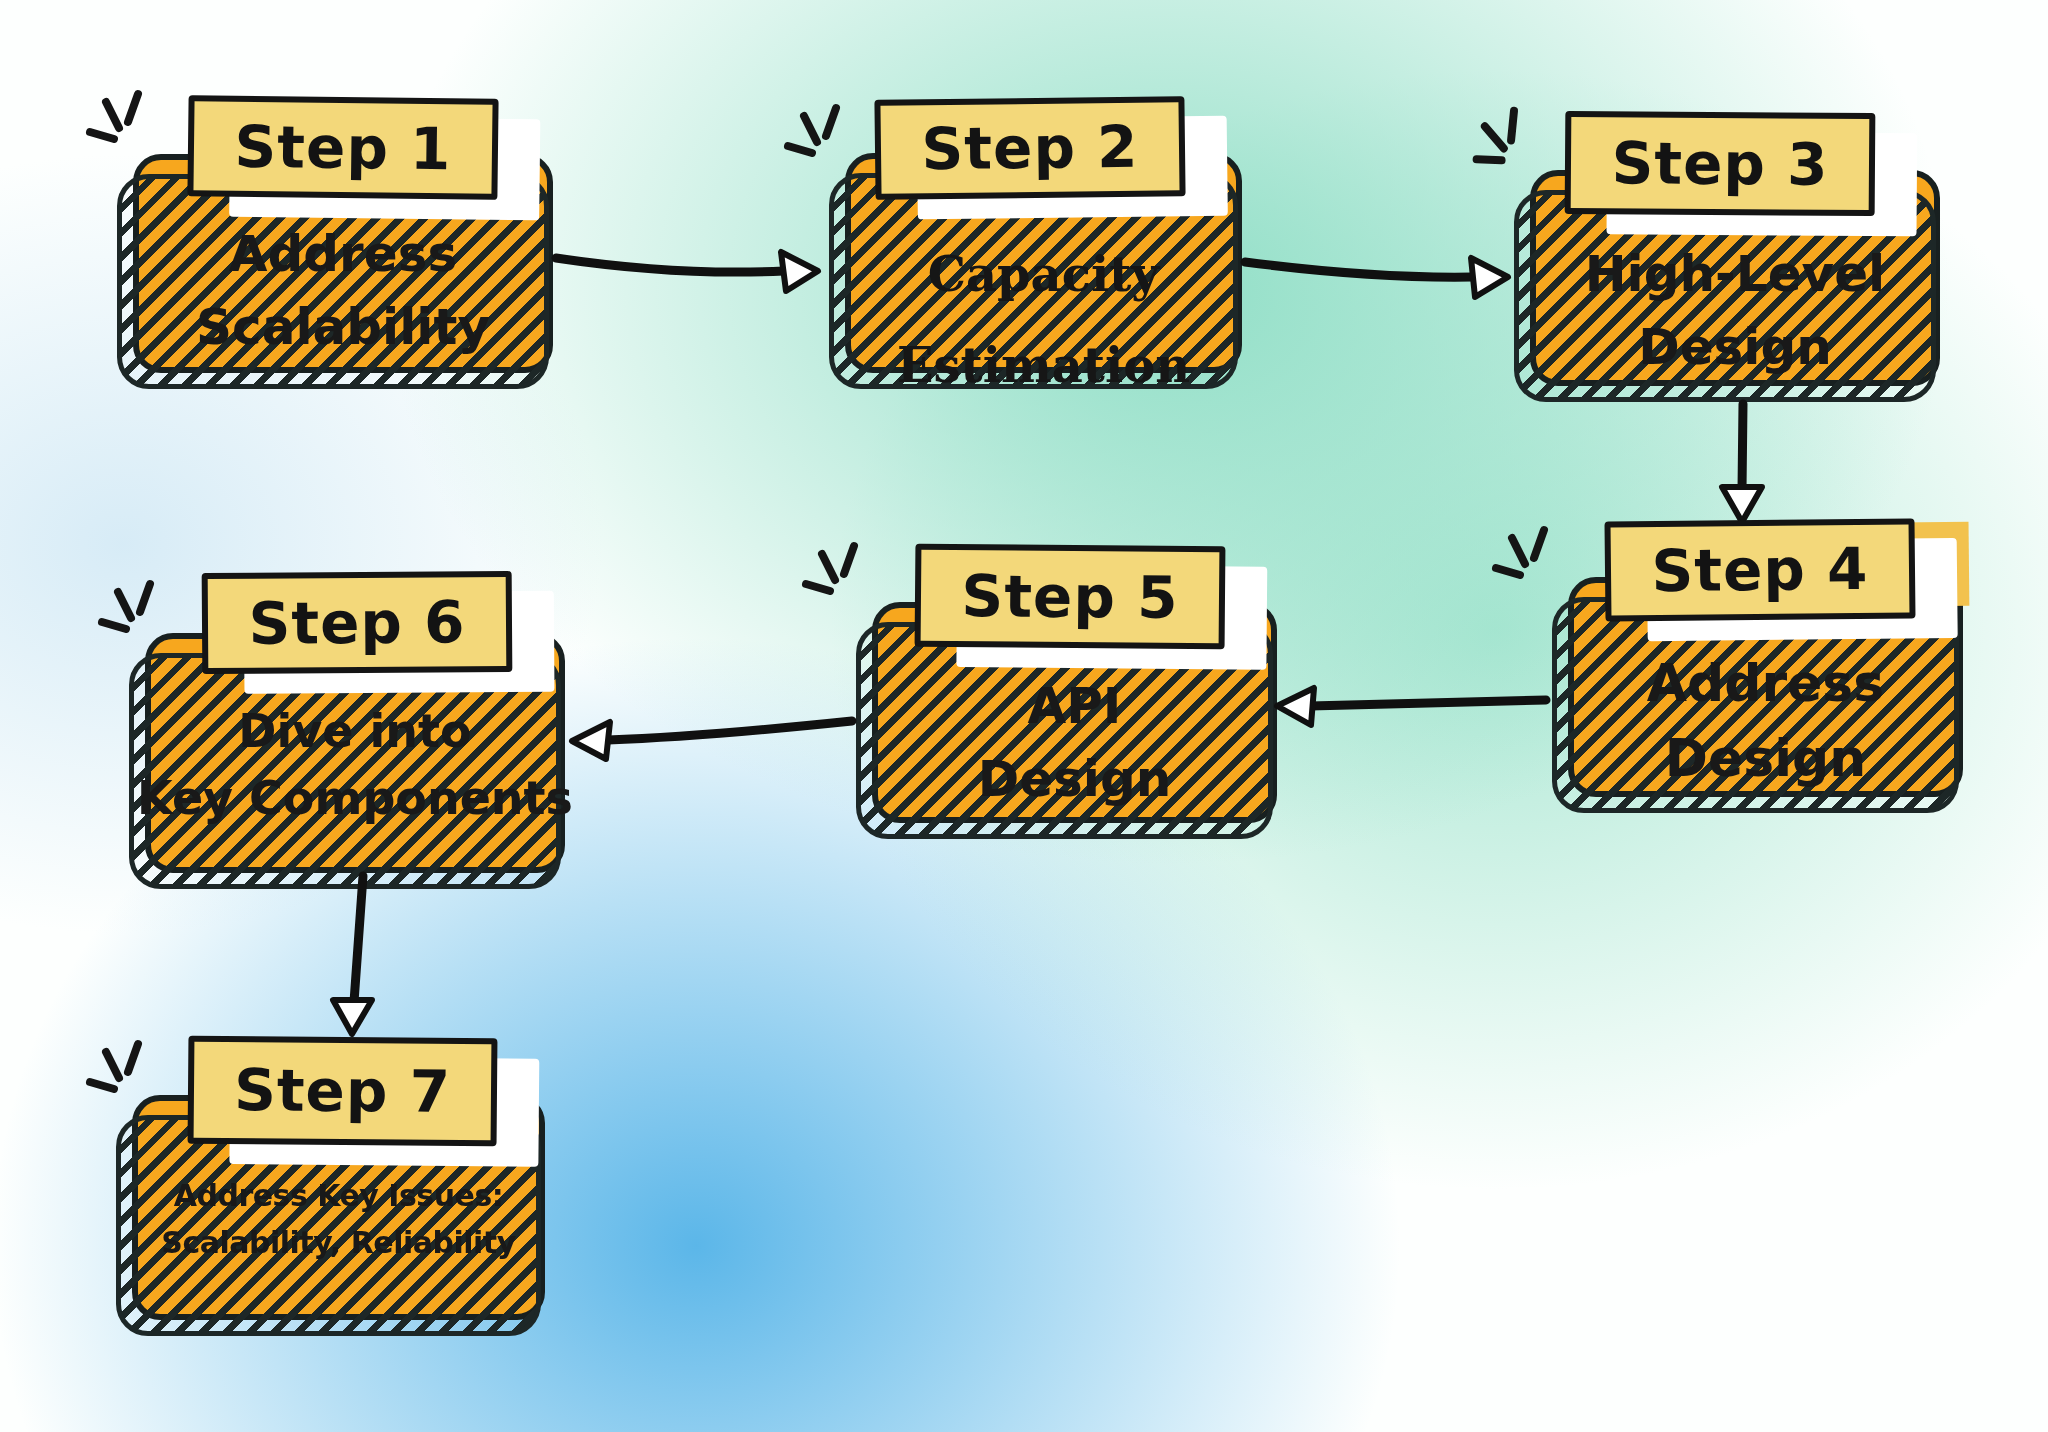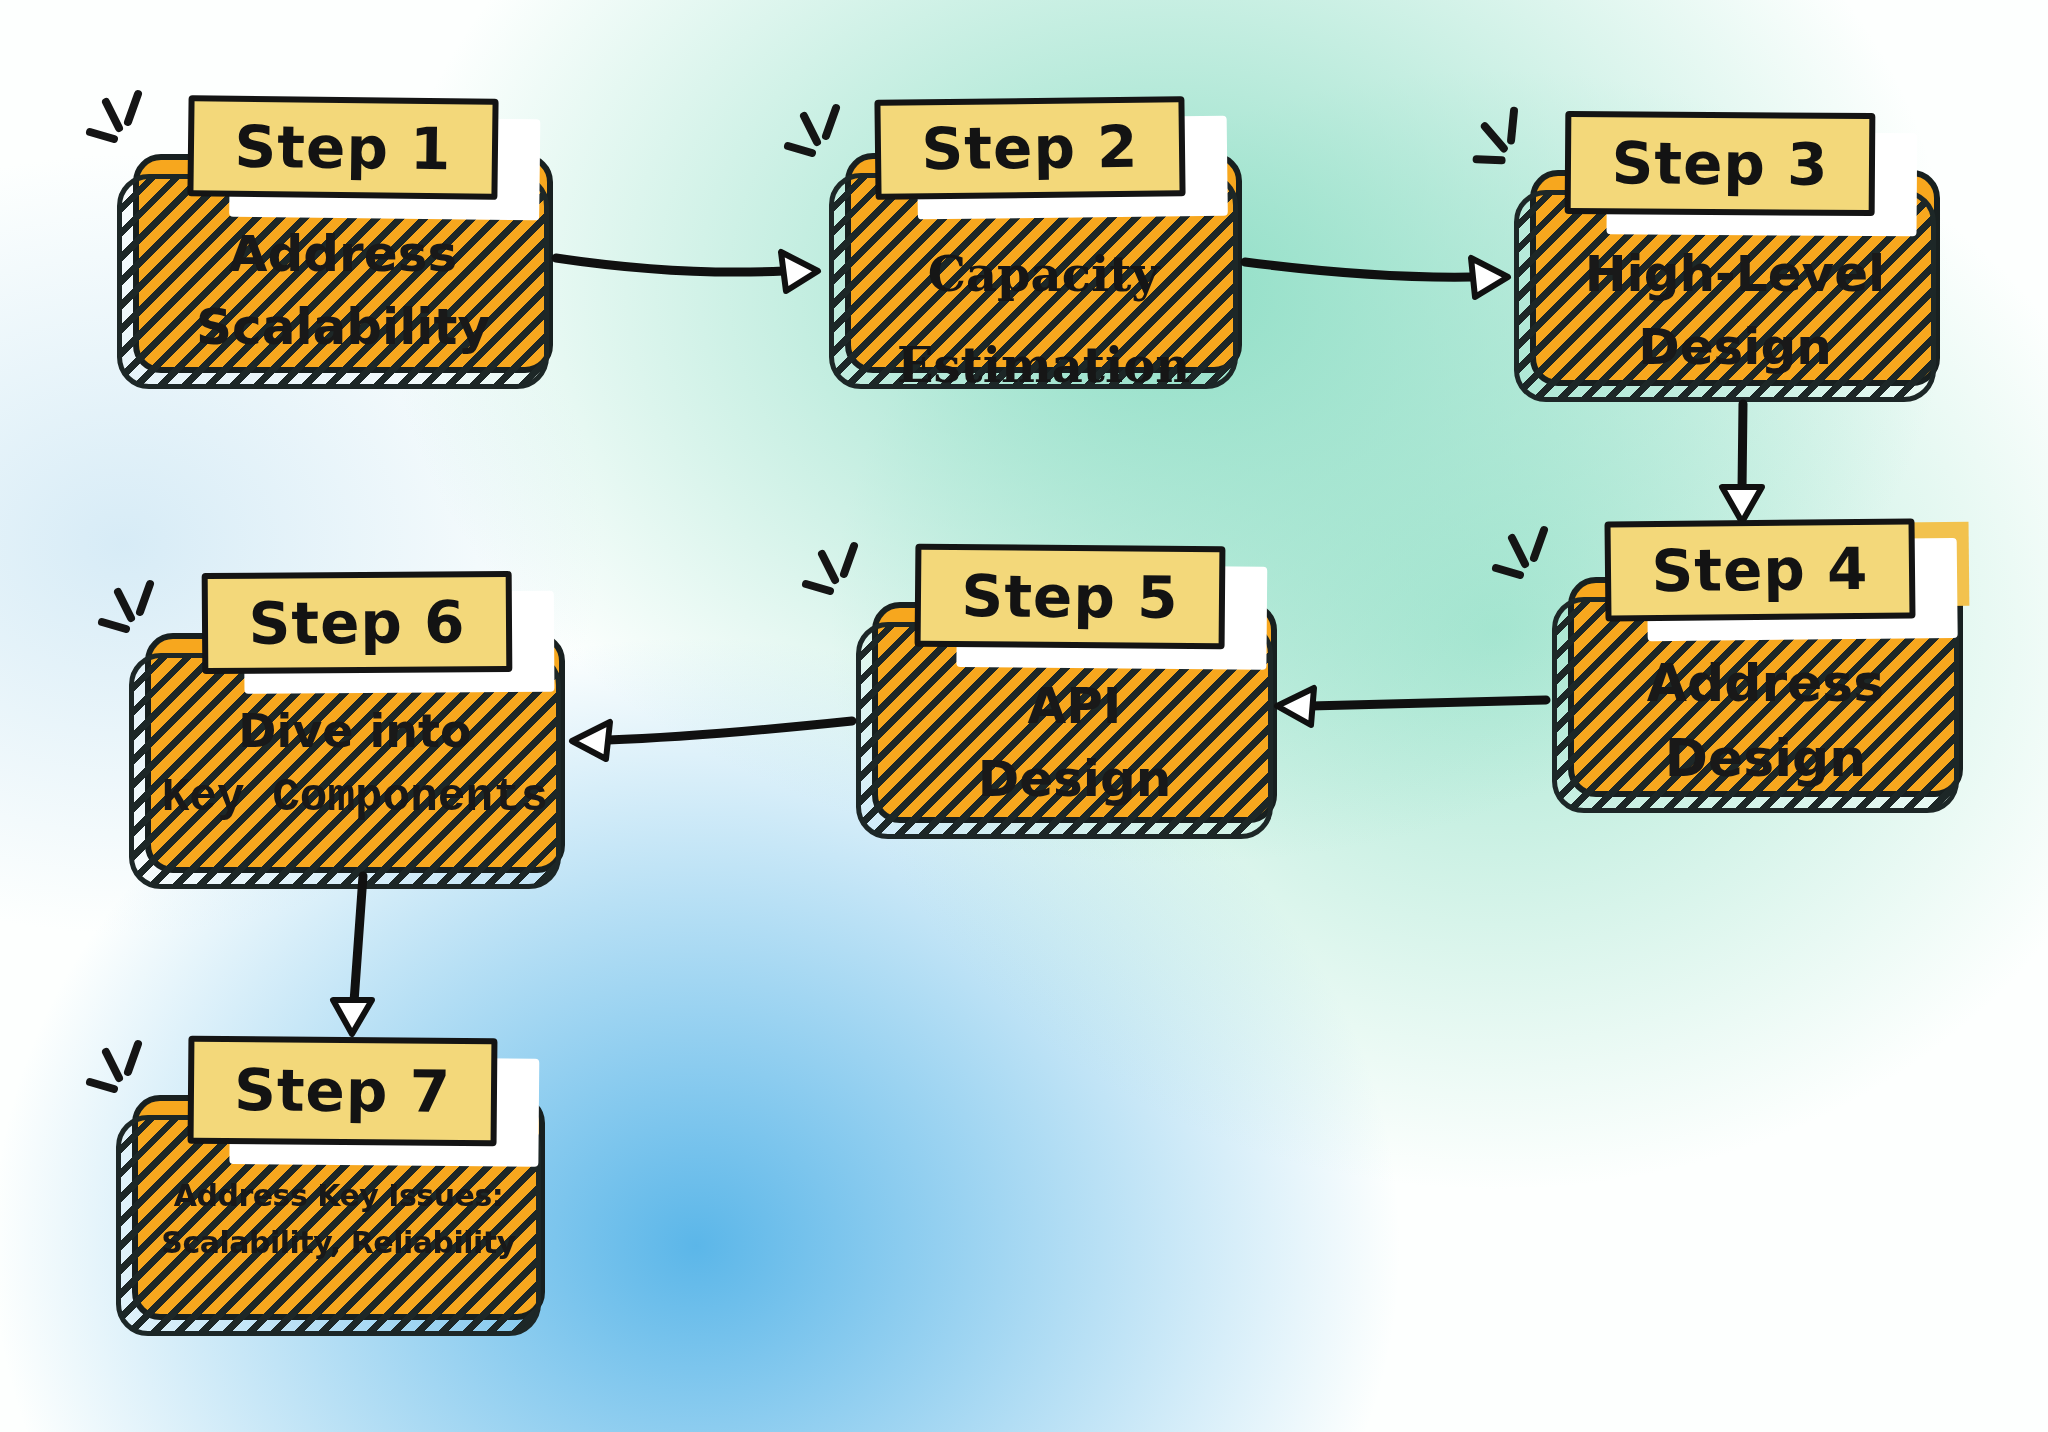--- a/index.html
+++ b/index.html
@@ -136,21 +136,21 @@
   <div class="card">
     <svg class="sparkle" style="left:96px; top:578px;" width="74" height="74" viewBox="0 0 74 74">
       <g stroke="#151515" stroke-width="8" stroke-linecap="round" fill="none">
         <path d="M54,6 L44,34"></path>
           <path d="M22,14 L35,40"></path>
           <path d="M6,44 L30,51"></path>
       </g>
     </svg>
     <div class="card-body" style="left:145px; top:633px; width:420px; height:240px; padding-top:59px;">
       <div class="body-text" style="font-size:46px;text-align:right;">Dive into</div>
-      <div class="body-text" style="font-size:46px;font-family:Liberation Mono, monospace;">Key Components</div>
+      <div class="body-text" style="font-size:46px;">Key Components</div>
     </div>
     <div class="card-label" style="left:202px; top:572px; width:310px; height:101px; transform:rotate(-0.4deg);">Step 6</div>
   </div>
 
   <div class="card small">
     <svg class="sparkle" style="left:84px; top:1038px;" width="74" height="74" viewBox="0 0 74 74">
       <g stroke="#151515" stroke-width="8" stroke-linecap="round" fill="none">
         <path d="M54,6 L44,34"></path>
           <path d="M22,14 L35,40"></path>
           <path d="M6,44 L30,51"></path>

